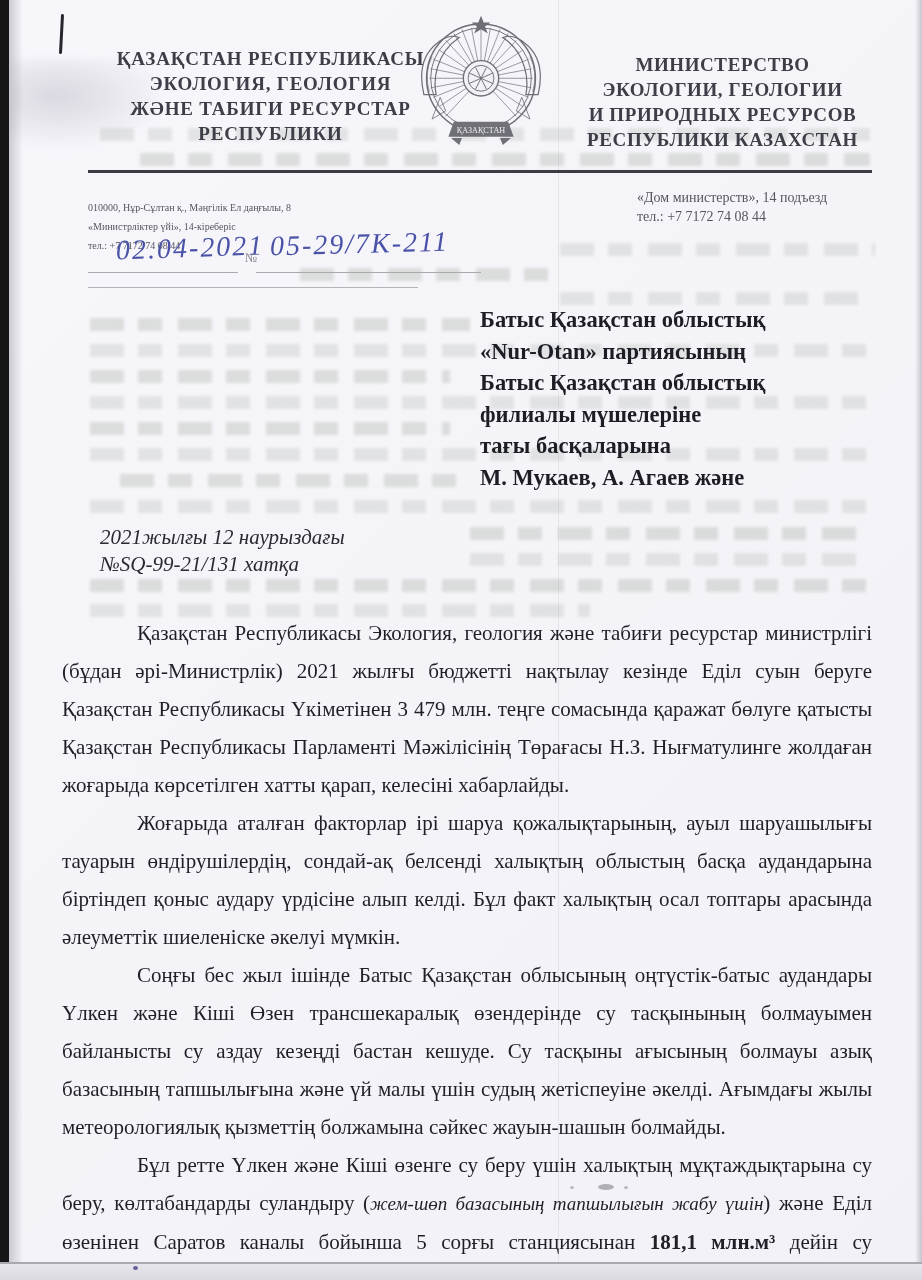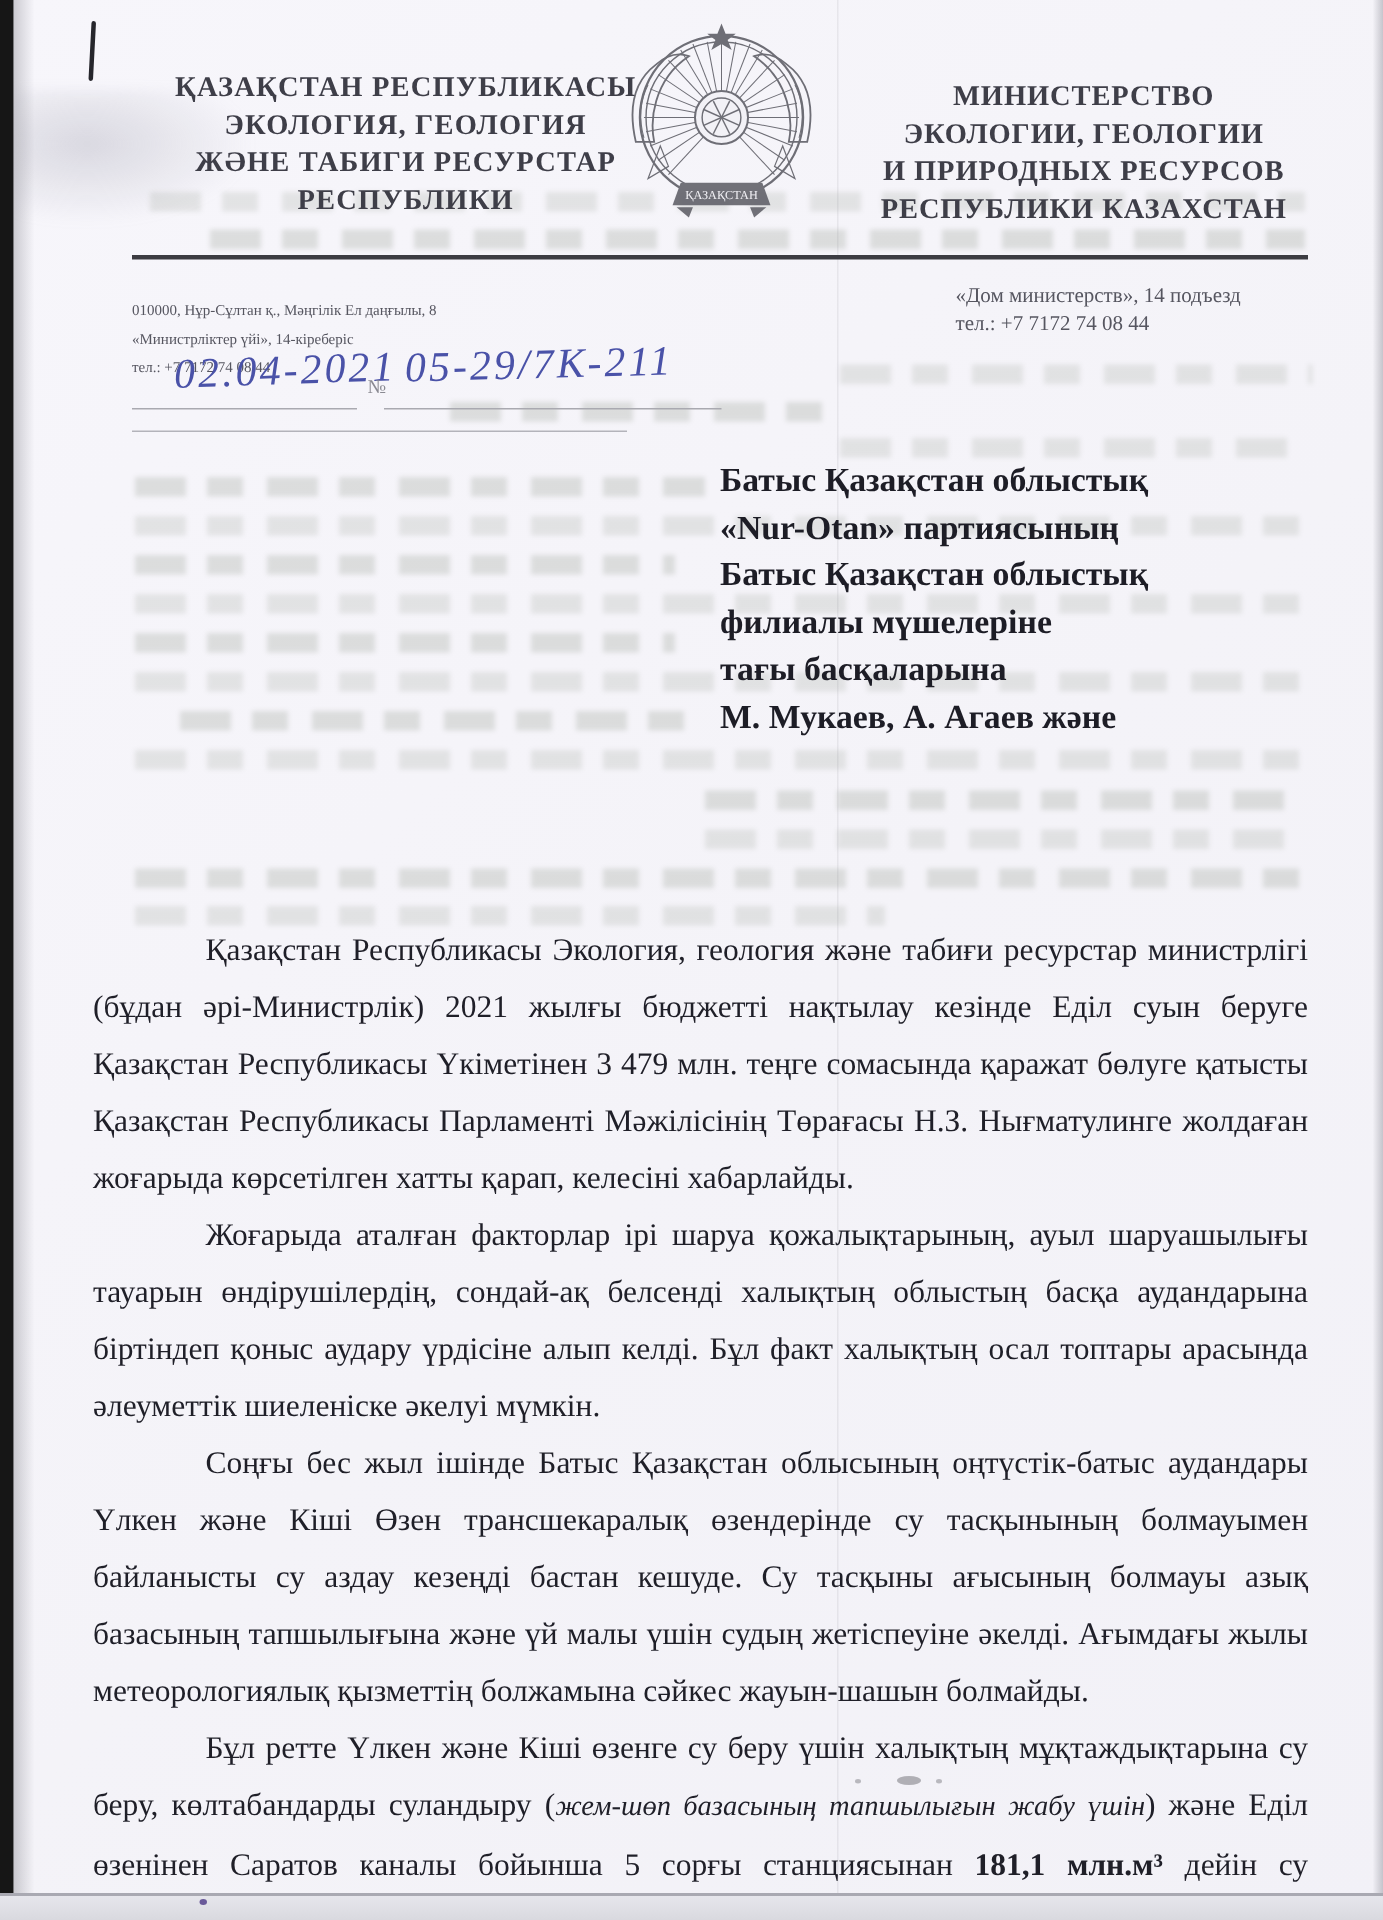--- a/index.html
+++ b/index.html
@@ -184,20 +184,24 @@
 
   <div class="recipient">
     <div>Батыс Қазақстан облыстық</div>
     <div>«Nur-Otan» партиясының</div>
     <div>Батыс Қазақстан облыстық</div>
     <div>филиалы мүшелеріне</div>
     <div>тағы басқаларына</div>
     <div>М. Мукаев, А. Агаев және</div>
   </div>
 
+  <div class="in-reply">
+    <div>2021жылғы 12 наурыздағы</div>
+    <div>№SQ-99-21/131 хатқа</div>
+  </div>
 
   <div class="body">
     <p>Қазақстан Республикасы Экология, геология және табиғи ресурстар министрлігі (бұдан әрі-Министрлік) 2021 жылғы бюджетті нақтылау кезінде Еділ суын беруге Қазақстан Республикасы Үкіметінен 3 479 млн. теңге сомасында қаражат бөлуге қатысты Қазақстан Республикасы Парламенті Мәжілісінің Төрағасы Н.З. Нығматулинге жолдаған жоғарыда көрсетілген хатты қарап, келесіні хабарлайды.</p>
     <p>Жоғарыда аталған факторлар ірі шаруа қожалықтарының, ауыл шаруашылығы тауарын өндірушілердің, сондай-ақ белсенді халықтың облыстың басқа аудандарына біртіндеп қоныс аудару үрдісіне алып келді. Бұл факт халықтың осал топтары арасында әлеуметтік шиеленіске әкелуі мүмкін.</p>
     <p>Соңғы бес жыл ішінде Батыс Қазақстан облысының оңтүстік-батыс аудандары Үлкен және Кіші Өзен трансшекаралық өзендерінде су тасқынының болмауымен байланысты су аздау кезеңді бастан кешуде. Су тасқыны ағысының болмауы азық базасының тапшылығына және үй малы үшін судың жетіспеуіне әкелді. Ағымдағы жылы метеорологиялық қызметтің болжамына сәйкес жауын-шашын болмайды.</p>
     <p><span>Бұл ретте Үлкен және Кіші өзенге су беру үшін халықтың мұқтаждықтарына су беру, көлтабандарды суландыру (</span><span class="run-i">жем-шөп базасының тапшылығын жабу үшін</span><span>) және Еділ өзенінен Саратов каналы бойынша 5 сорғы станциясынан </span><span class="run-b">181,1 млн.м³</span><span> дейін су каскадымен санитариялық-экологиялық мақсаттарға, оның ішінде Үлкен Өзен өзені бойынша-</span><span class="run-b">62,7 млн. м³</span><span>, Кіші Өзен өзені бойынша – </span><span class="run-b">118,4 млн. м³</span><span> су беру мүмкіндігі бар.</span></p>
   </div>
 
   <div class="pen-mark"></div>
   <div class="smudge"></div>

